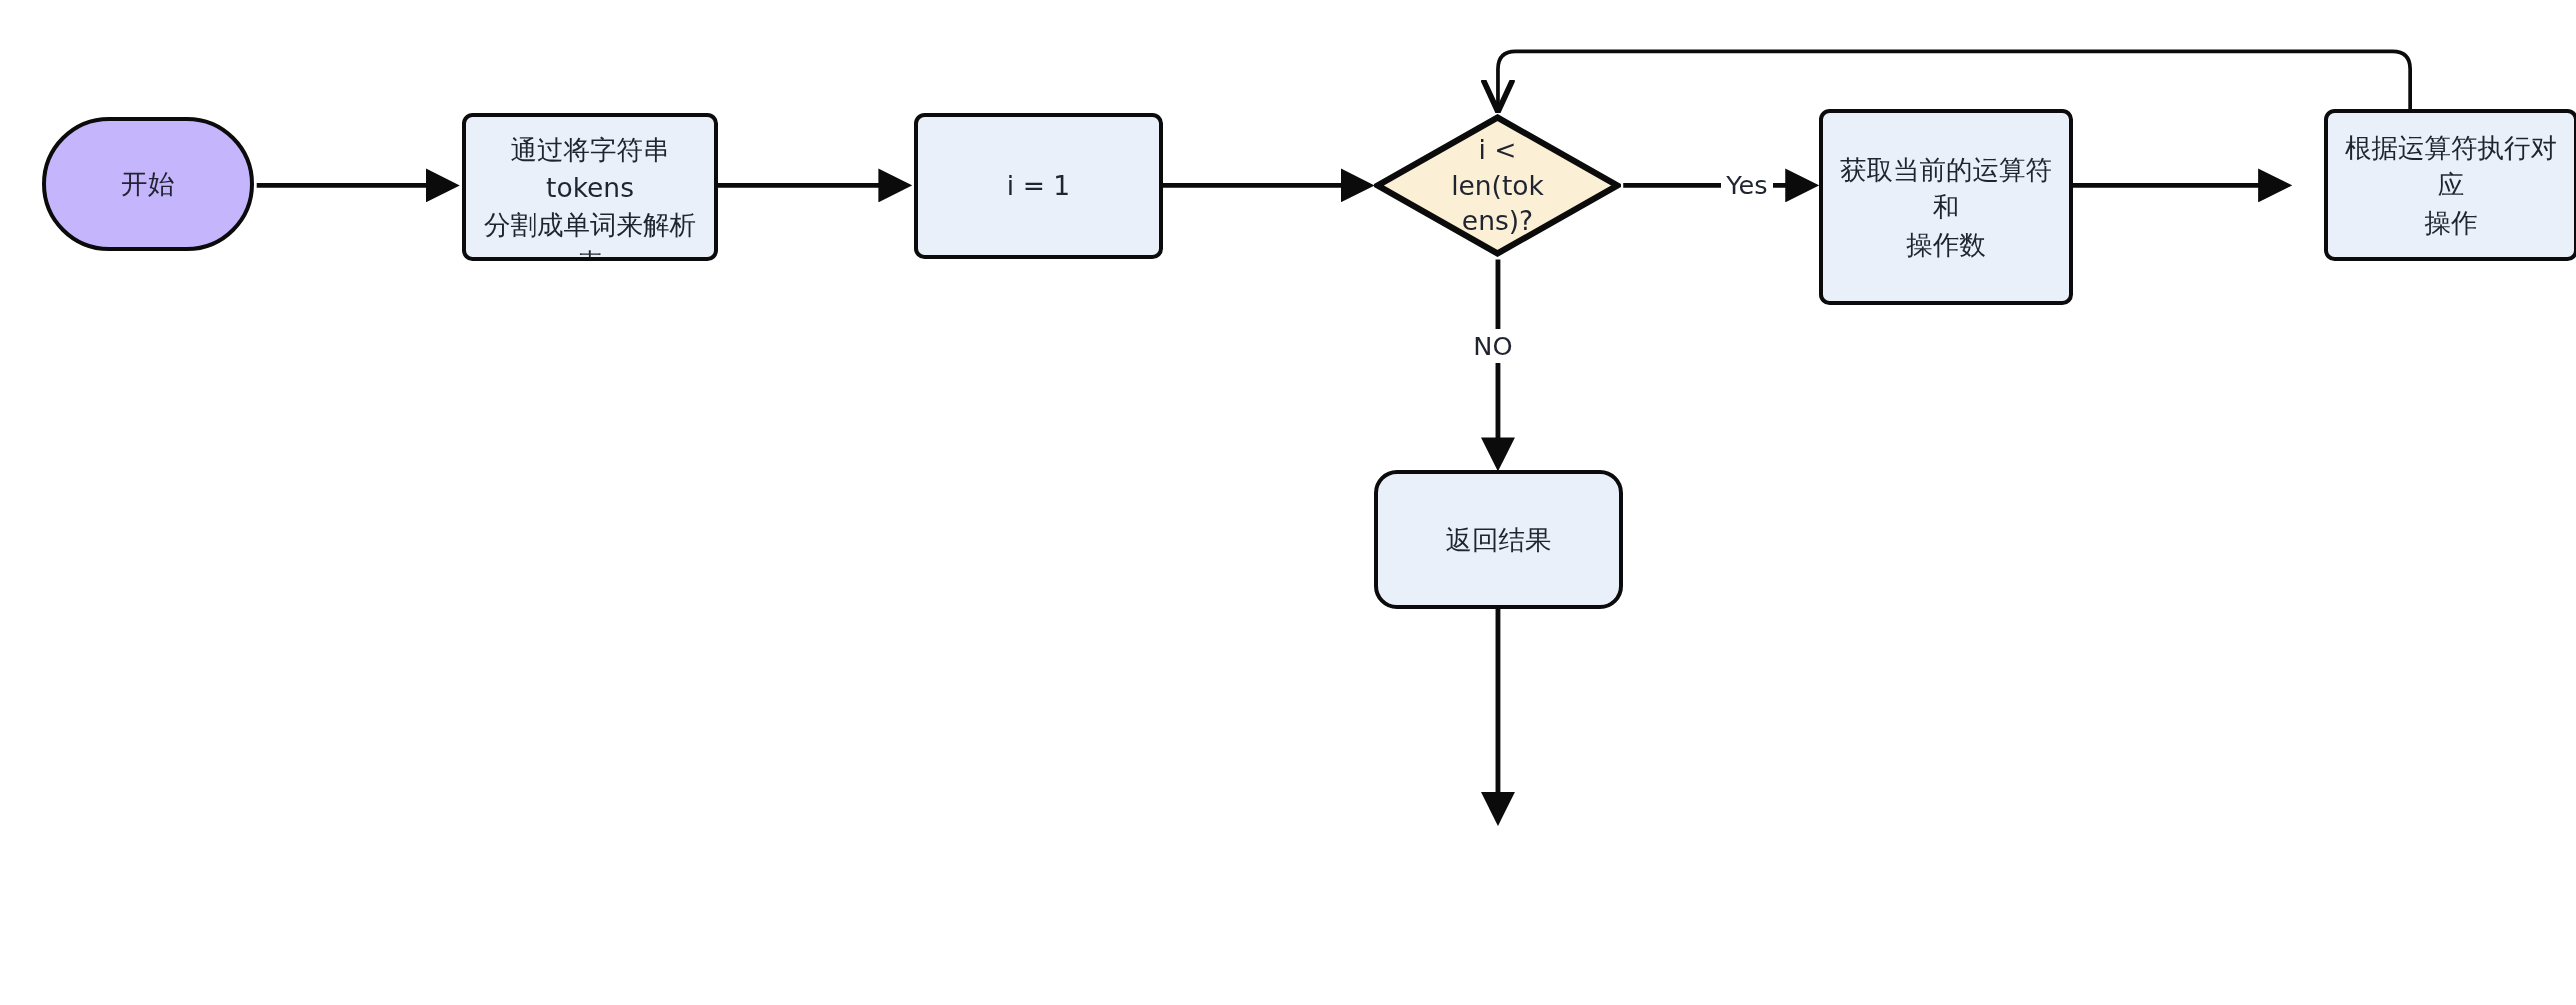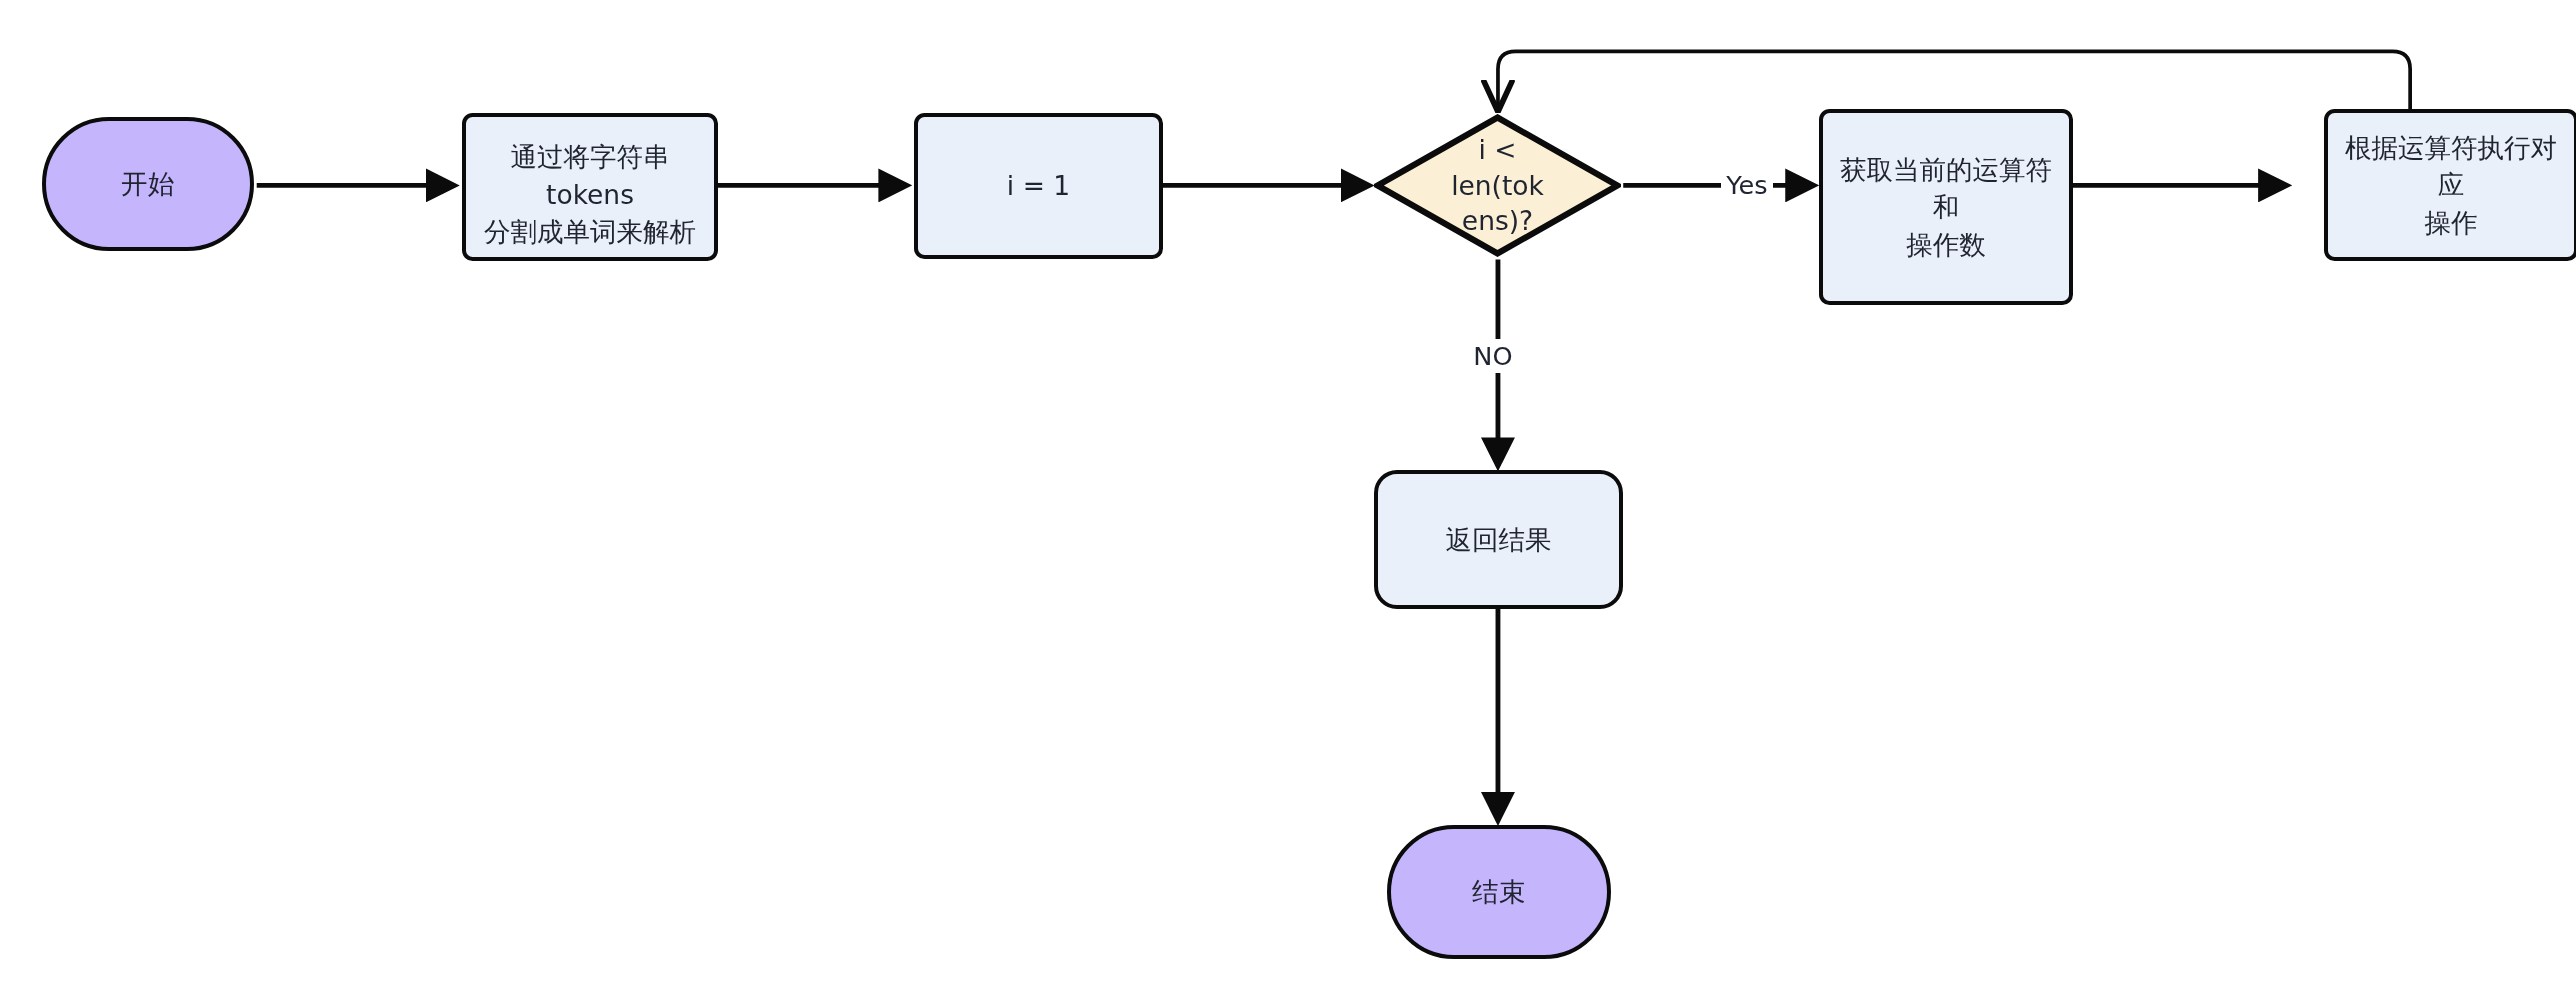--- a/index.html
+++ b/index.html
@@ -48,21 +48,21 @@
     border-radius: 10.6px;
     font-size: 26.5px;
     line-height: 1.42;
     padding: 0 8.8px;
   }
   .node-process .inner {
     width: 100%;
   }
   .node-process.clipped {
     align-items: flex-start;
-    padding-top: 21px;
+    padding-top: 14px;
     overflow: hidden;
   }
   .node-decision {
     width: 247px;
     height: 143px;
     background: transparent;
     border: none;
   }
   .diamond-shape {
     position: absolute;
@@ -139,38 +139,35 @@
       <polygon points="140,4 276,81 140,158 4,81" fill="#fbefd5" stroke="#0b0b0b" stroke-width="7" stroke-linejoin="miter"></polygon>
     </svg>
     <div class="diamond-label">
       <div>i &lt; len(tok</div>
       <div>ens)?</div>
     </div>
   </div>
 
   <div class="edge-label" style="left:1681px; top:168px;margin-left:40px;">Yes</div>
 
-  <div class="edge-label" style="left:1468px; top:339px;">NO</div>
+  <div class="edge-label" style="left:1468px; top:329px;">NO</div>
 
   <div class="node node-process" style="left:1819px; top:109px; width:254px; height:196px;">
     <div class="inner">
       <div>获取当前的运算符和</div>
       <div>操作数</div>
     </div>
   </div>
 
   <div class="node node-process" style="left:2292px; top:109px; width:254px; height:152px;margin-left:32px;">
     <div class="inner">
       <div>根据运算符执行对应</div>
       <div>操作</div>
     </div>
   </div>
 
   <div class="node node-process" style="left:1374px; top:470px; width:249px; height:139px;border-radius:23px;">
     <span>返回结果</span>
   </div>
 
-  <div class="node node-terminal" style="left:1387px; top:825px; width:224px; height:134px;">
-    <span>结束</span>
-  </div>
 
 </div>
 
 
 </body></html>

